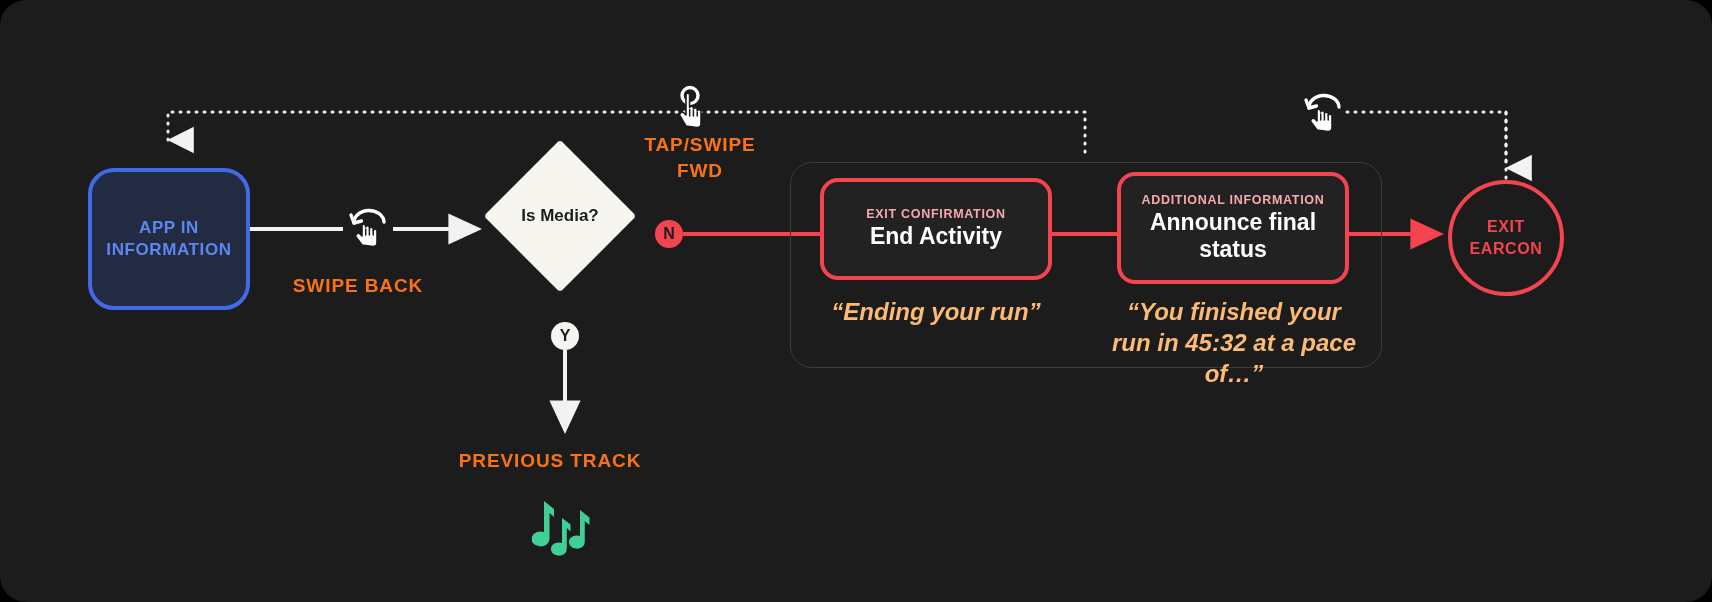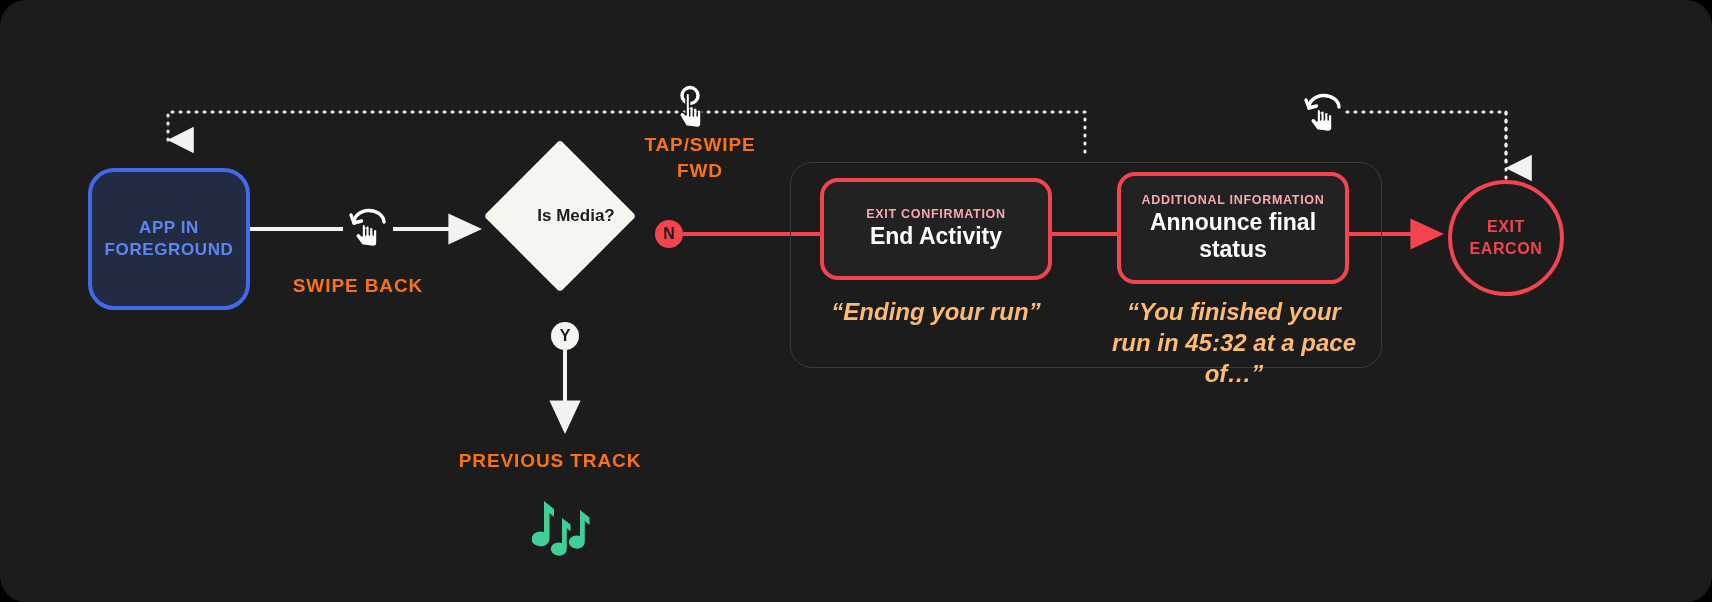--- a/index.html
+++ b/index.html
@@ -60,21 +60,21 @@
   #diamond-shape {
     position: absolute;
     left: 22px; top: 22px;
     width: 108px; height: 108px;
     background: #f7f5f0;
     transform: rotate(45deg);
     border-radius: 4px;
   }
   #diamond-label {
     position: absolute;
-    left: 16px; top: 0;
+    left: 0; top: 0;
     width: 152px; height: 152px;
     display: flex;
     align-items: center;
     justify-content: center;
     color: #1c1c1c;
     font-size: 17px;
     font-weight: bold;
   }
 
   
@@ -214,21 +214,21 @@
 
     <polyline points="1085,152 1085,112 168,112 168,140" fill="none" stroke="#f2f2f2" stroke-width="3" stroke-dasharray="1 7" stroke-linecap="round" marker-end="url(#arrow-white-dot)"></polyline>
 
     <polyline points="1506,178 1506,112 1345,112" fill="none" stroke="#f2f2f2" stroke-width="3" stroke-dasharray="1 7" stroke-linecap="round"></polyline>
     <polyline points="1506,112 1506,168" fill="none" stroke="#f2f2f2" stroke-width="3" stroke-dasharray="1 7" stroke-linecap="round" marker-end="url(#arrow-white-dot)"></polyline>
   </svg>
 
   <div id="app-node" class="abs">
     <div class="label">
       <span>APP IN</span><br>
-      <span>FOREGROUND</span>
+      <span>INFORMATION</span>
     </div>
   </div>
 
   <div id="icon-swipe-back" class="abs gesture">
     <svg width="48" height="48" viewBox="0 0 48 48" xmlns="http://www.w3.org/2000/svg">
       <path d="M9 18 A15 12 0 0 1 39 17" fill="none" stroke="#ffffff" stroke-width="3.4" stroke-linecap="round"></path>
       <path d="M9 18 L6 10 M9 18 L16.5 16" fill="none" stroke="#ffffff" stroke-width="3.4" stroke-linecap="round"></path>
       <path d="M17 22 L17 31 L14.5 28.5 A2.6 2.6 0 0 0 11 32 L17 40 L28 41.5 A4 4 0 0 0 32 37.5 L32 25.5
                A2 2 0 0 0 28.2 25.5 L28.2 23.5 A2 2 0 0 0 24.4 23.5 L24.4 22 A2 2 0 0 0 20.6 22
                L20.6 20.5 A1.9 1.9 0 0 0 17 20.5 Z" fill="#ffffff" stroke="#1c1c1c" stroke-width="1.6" stroke-linejoin="round"></path>

